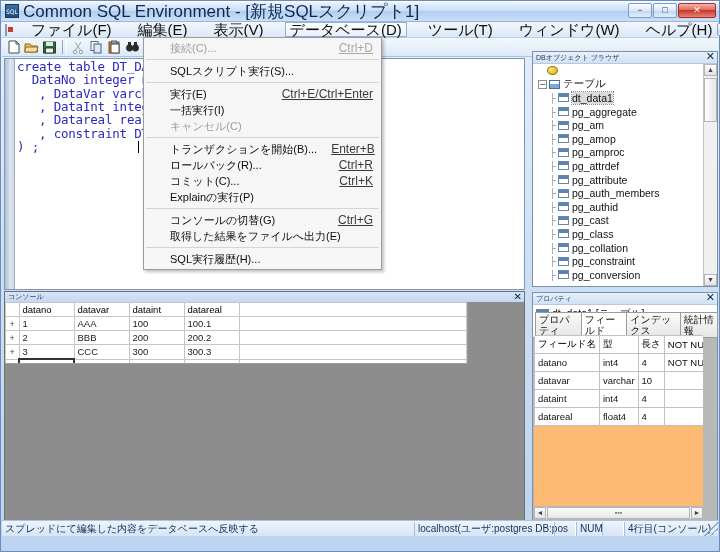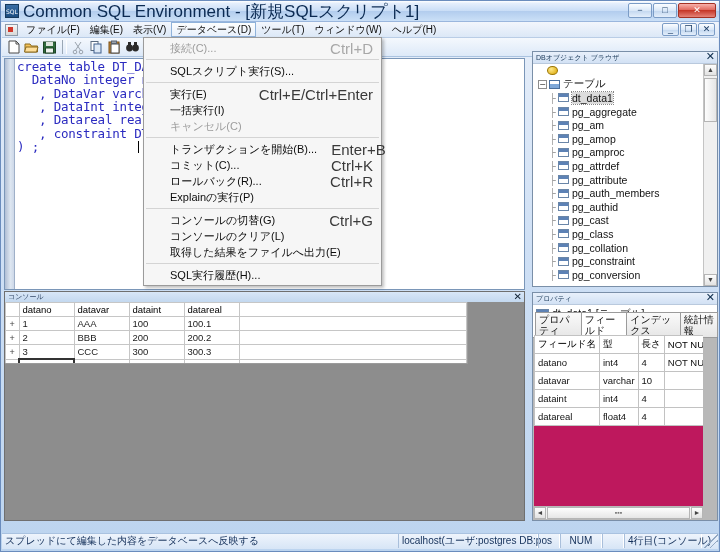--- a/index.html
+++ b/index.html
@@ -61,22 +61,22 @@
   .menubar .mbicon {
     width: 13px; height: 12px; margin: 0 3px 0 3px;
     background: linear-gradient(180deg,#f6f6f6,#d8d8d8);
     border: 1px solid #8d9aa8; position:relative; box-sizing:border-box;
   }
   .menubar .mbicon::after {
     content:''; position:absolute; left:2px; top:2px; width:5px; height:5px;
     background:#d1392b;
   }
   .mbitem {
-    padding: 1px 5px; font-size: 10px; color: #0d0d0d; white-space: nowrap;
-    line-height: 13px; cursor: default;
+    padding: 1px 5px; font-size: 15px; color: #0d0d0d; white-space: nowrap;
+    line-height: 13px; cursor: default; margin-left: 16px;
   }
   .mbitem.active {
     background: linear-gradient(180deg,#fdfefe,#e8f0fb);
     border: 1px solid #8fb2da; padding: 0px 4px;
   }
 
   
   .toolbar {
     position: absolute; left: 1px; top: 37px; width: 716px; height: 19px;
     background: linear-gradient(180deg,#f4f8fd,#dde9f8);
@@ -212,21 +212,21 @@
     background: #fff; border-bottom:1px solid #9b9b9b;
   }
   .tab {
     font-size: 10px; padding: 1px 3px; border:1px solid #9b9b9b; border-bottom:none;
     background: linear-gradient(180deg,#fafafa,#e6e6e6); margin-right:-1px; color:#111;
     line-height: 11px;
   }
   .tab.active { background:#fff; position:relative; top:1px; padding-bottom:2px; }
   .ptable-wrap {
     position:absolute; left:1px; top:42px; right:14px; bottom:14px;
-    background:#be185d; overflow:hidden;
+    background:#fdba74; overflow:hidden;
   }
   table.ptable { border-collapse: collapse; font-size: 9.5px; background:#fff; width: 100%; }
   table.ptable th, table.ptable td {
     border:1px solid #c2c2c2; padding: 2px 3px; height: 13px;
     font-weight: normal; text-align:left; color:#111; white-space:nowrap;
   }
   table.ptable th { background: #fff; color: #000; }
   .hscroll {
     position:absolute; left:1px; right:14px; bottom:1px; height:12px;
     background:#f0f0f0; display:flex; align-items:center;
@@ -254,29 +254,29 @@
     padding-left: 26px; padding-right: 8px; font-size: 11px; color: #0c0c0c;
     white-space: nowrap; position: relative; cursor: default;
   }
   .mi.disabled { color: #9d9d9d; }
   .mi.hl {
     background: linear-gradient(180deg,#eaf3fd,#dbebfb);
     border-top: 1px solid #b9d6f2; border-bottom: 1px solid #b9d6f2;
     height: 14px;
   }
   .mi .lbl { flex: 1; }
-  .mi .acc { color: #3a3a3a; font-size: 15px; margin-left: 14px; }
+  .mi .acc { color: #3a3a3a; font-size: 12px; margin-left: 14px; text-decoration: underline; }
   .mi.disabled .acc { color: #a8a8a8; }
   .misep { height: 1px; background: #d4d4d4; margin: 3px 2px 3px 2px; }
 
   
   .statusbar {
-    position:absolute; left:1px; bottom:2px; width: 716px; height: 16px;
+    position:absolute; left:1px; bottom:15px; width: 716px; height: 16px;
     background: linear-gradient(180deg,#eef4fc,#d7e5f6);
-    display:flex; font-size: 10px; color:#14305a;
+    display:flex; align-items:center; font-size: 10px; color:#14305a;
     border-top: 1px solid #a9c2e0; box-sizing:border-box;
   }
   .sb-main { flex:1; padding-left: 3px; white-space:nowrap; }
   .sb-cell {
     border-left: 1px solid #a9bfdb; border-right:1px solid #ffffff;
     height: 14px; line-height: 14px; text-align:center; white-space:nowrap;
     padding: 0 3px; box-sizing:border-box;
   }
   .sb-grip {
     width: 14px; height: 14px; margin-left:2px;
@@ -696,50 +696,47 @@
       </div>
       <div class="mi disabled">
         <span class="lbl">キャンセル(C)</span>
       </div>
       <div class="misep"></div>
       <div class="mi">
         <span class="lbl">トランザクションを開始(B)...</span>
         <span class="acc">Enter+B</span>
       </div>
       <div class="mi">
+        <span class="lbl">ロールバック(R)...</span>
+        <span class="acc">Ctrl+R</span>
+      </div>
+      <div class="mi">
         <span class="lbl">コミット(C)...</span>
         <span class="acc">Ctrl+K</span>
       </div>
       <div class="mi">
-        <span class="lbl">ロールバック(R)...</span>
-        <span class="acc">Ctrl+R</span>
-      </div>
-      <div class="mi">
         <span class="lbl">Explainの実行(P)</span>
       </div>
       <div class="misep"></div>
       <div class="mi">
         <span class="lbl">コンソールの切替(G)</span>
         <span class="acc">Ctrl+G</span>
-      </div>
-      <div class="mi">
-        <span class="lbl">コンソールのクリア(L)</span>
       </div>
       <div class="mi">
         <span class="lbl">取得した結果をファイルへ出力(E)</span>
       </div>
       <div class="misep"></div>
       <div class="mi">
         <span class="lbl">SQL実行履歴(H)...</span>
       </div>
     </div>
 
   <div class="statusbar">
     <div class="sb-main">スプレッドにて編集した内容をデータベースへ反映する</div>
     <div class="sb-cell" style="width:140px; text-align:left;">localhost(ユーザ:postgres DB:pos</div>
     <div class="sb-cell" style="width:22px;"></div>
-    <div class="sb-cell" style="width:42px;">NUM</div>
+    <div class="sb-cell" style="width:26px;">NUM</div>
     <div class="sb-cell" style="width:22px;"></div>
     <div class="sb-cell" style="width:78px;">4行目(コンソール)</div>
     <div class="sb-grip"></div>
   </div>
 
 </div>
 
 </body></html>

